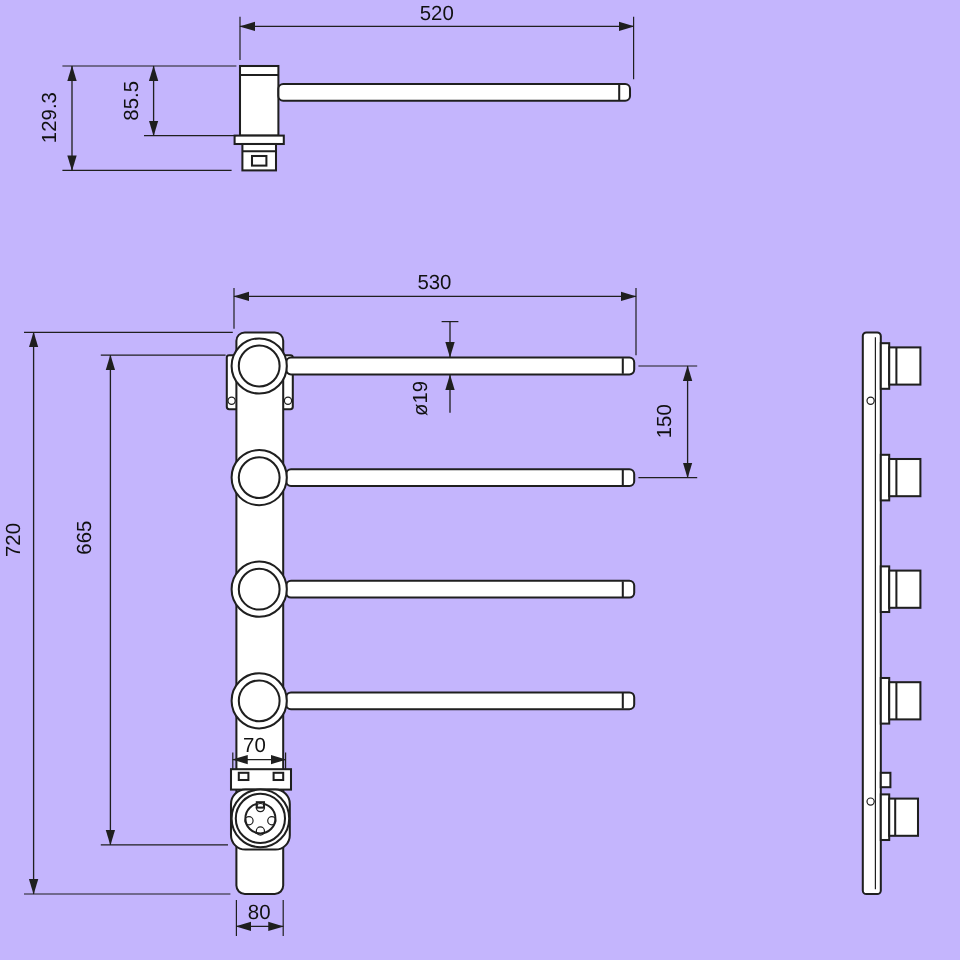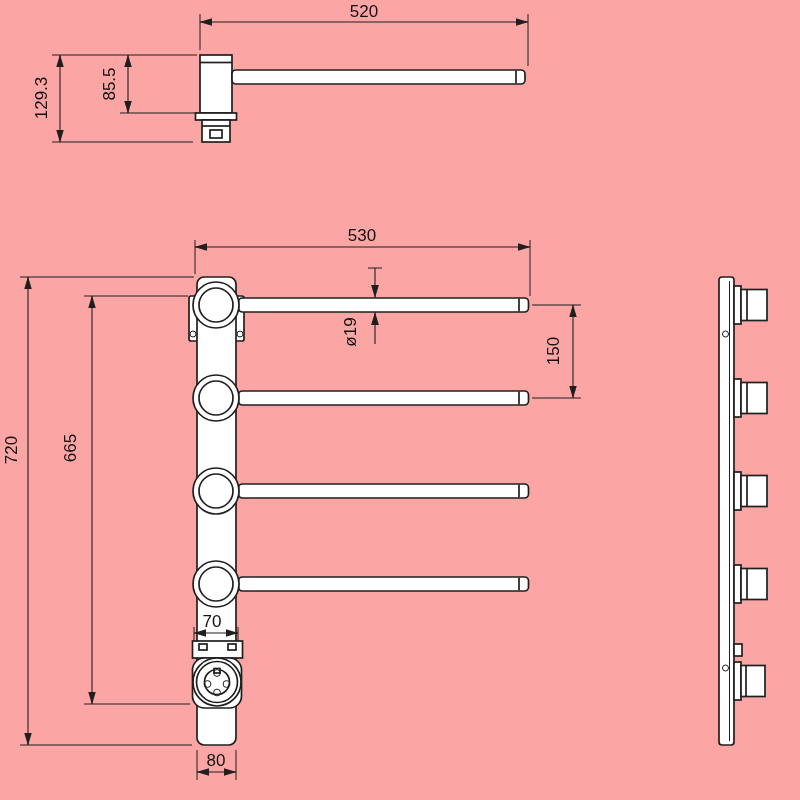--- a/index.html
+++ b/index.html
@@ -4,21 +4,21 @@
 <style>
   html, body {
     margin: 0;
     padding: 0;
     width: 800px;
     height: 800px;
     background: #ffffff;
     font-family: "Liberation Sans", sans-serif;
     overflow: hidden;
   }
-  .canvas { width: 800px; height: 800px; position: relative; background:#fca5a5; }
+  .canvas { width: 800px; height: 800px; position: relative; background:#c4b5fd; }
   svg { display: block; }
   .part { stroke: #1f1f1f; stroke-width: 1.7; fill: none; }
   .partf { stroke: #1f1f1f; stroke-width: 1.7; fill: #ffffff; }
   .thin { stroke: #1f1f1f; stroke-width: 1; fill: none; }
   .dim  { stroke: #1f1f1f; stroke-width: 1.1; fill: none; }
   text.dimtxt {
     fill: #111111;
     font-family: "Liberation Sans", sans-serif;
     font-size: 17px;
   }

